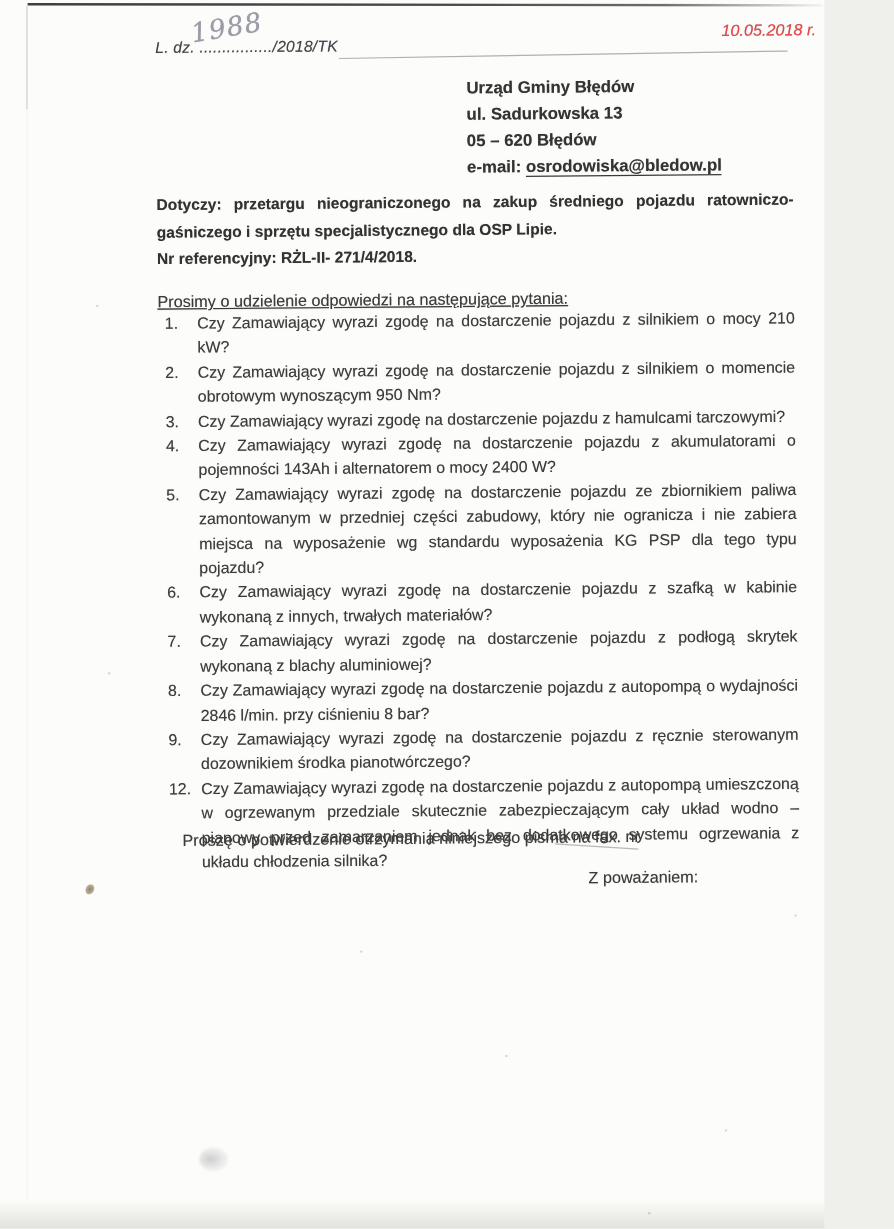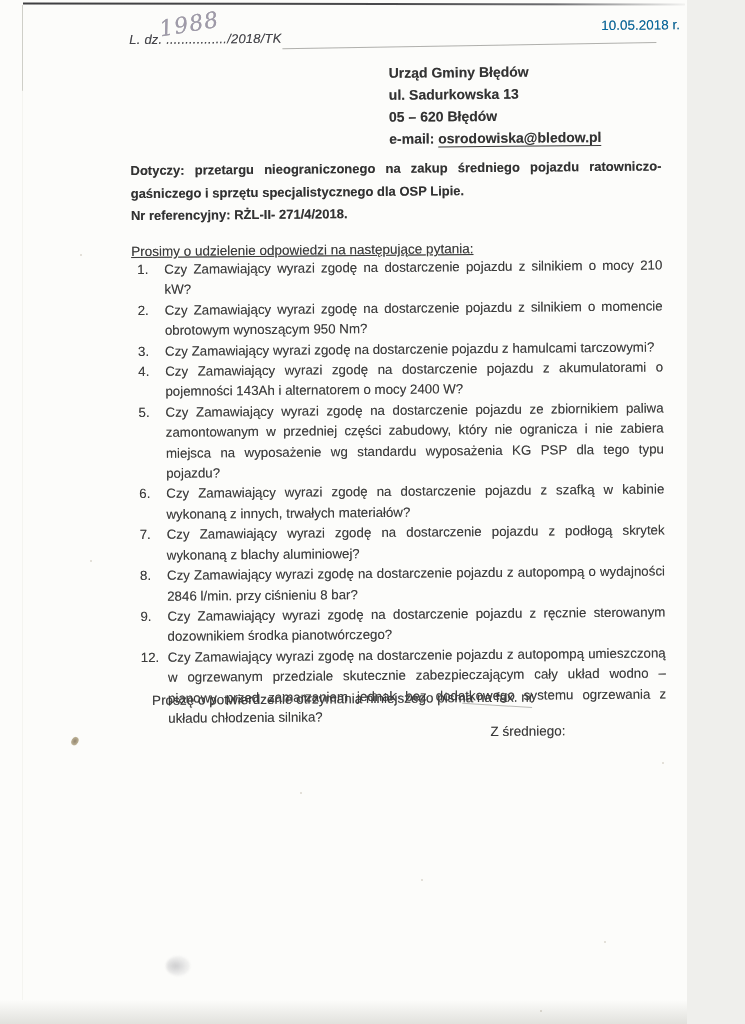--- a/index.html
+++ b/index.html
@@ -49,21 +49,21 @@
     font-family:"DejaVu Serif", serif;font-style:italic;
     font-size:22px;color:#8f8a9c;opacity:.85;
     transform:rotate(-9deg);letter-spacing:1px;
   }
   .ref-underline{
     position:absolute;left:286px;top:46px;width:374px;height:0;
     border-top:1.4px solid #9c9c98;opacity:.8;transform:rotate(-0.45deg);
   }
   .date{
     position:absolute;left:605px;top:20px;
-    font-size:13.5px;color:#0369a1;
+    font-style:italic;font-size:13.5px;color:#ef4444;
   }
 
   
   .recipient{
     position:absolute;left:392px;top:62px;
     font-weight:bold;font-size:14px;line-height:22px;color:#333;
   }
   .recipient .email{border-bottom:1.3px solid #3a3a3a;}
 
   
@@ -170,21 +170,21 @@
       <li><span class="num">5.</span><span>Czy Zamawiający wyrazi zgodę na dostarczenie pojazdu ze zbiornikiem paliwa zamontowanym w przedniej części zabudowy, który nie ogranicza i nie zabiera miejsca na wyposażenie wg standardu wyposażenia KG PSP dla tego typu pojazdu?</span></li>
       <li><span class="num">6.</span><span>Czy Zamawiający wyrazi zgodę na dostarczenie pojazdu z szafką w kabinie wykonaną z innych, trwałych materiałów?</span></li>
       <li><span class="num">7.</span><span>Czy Zamawiający wyrazi zgodę na dostarczenie pojazdu z podłogą skrytek wykonaną z blachy aluminiowej?</span></li>
       <li><span class="num">8.</span><span>Czy Zamawiający wyrazi zgodę na dostarczenie pojazdu z autopompą o wydajności 2846 l/min. przy ciśnieniu 8 bar?</span></li>
       <li><span class="num">9.</span><span>Czy Zamawiający wyrazi zgodę na dostarczenie pojazdu z ręcznie sterowanym dozownikiem środka pianotwórczego?</span></li>
       <li><span class="num">12.</span><span>Czy Zamawiający wyrazi zgodę na dostarczenie pojazdu z autopompą umieszczoną w ogrzewanym przedziale skutecznie zabezpieczającym cały układ wodno – pianowy przed zamarzaniem jednak bez dodatkowego systemu ogrzewania z układu chłodzenia silnika?</span></li>
     </ol>
 
     <div class="fax-line">Proszę o potwierdzenie otrzymania niniejszego pisma na fax. nr</div>
     <div class="fax-blank"></div>
-    <div class="closing">Z średniego:</div>
+    <div class="closing">Z poważaniem:</div>
 
     <div class="pen-slash"></div>
     <div class="ink-dot"></div>
   </div>
 
   <div class="grey-smudge"></div>
   <div class="pencil-squiggle"></div>
   <div class="speckle s1"></div>
   <div class="speckle s2"></div>
   <div class="speckle s3"></div>

